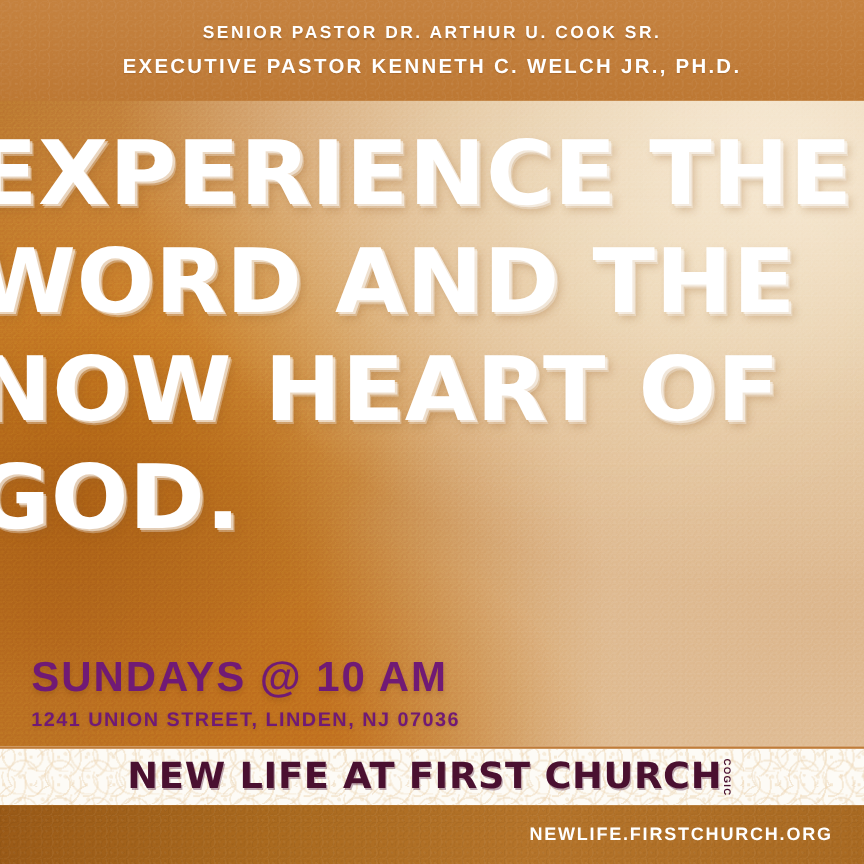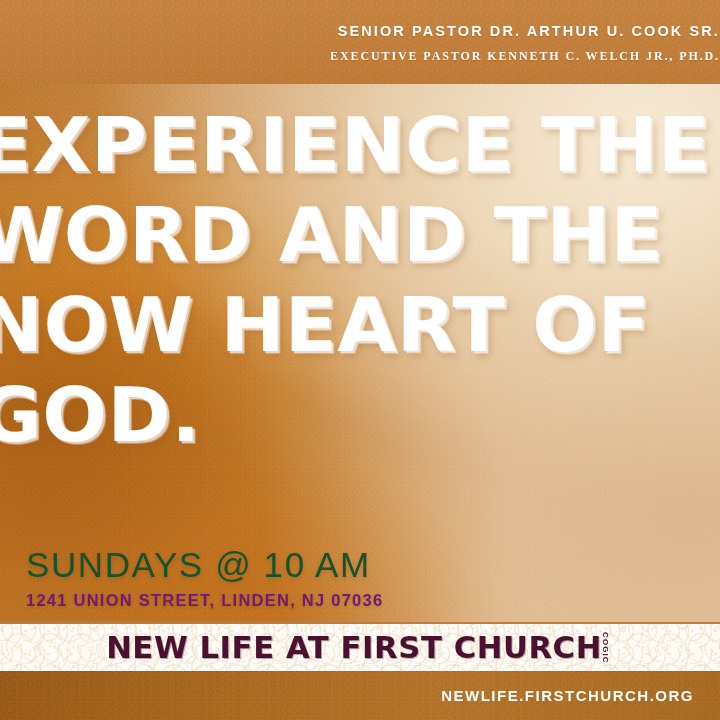--- a/index.html
+++ b/index.html
@@ -63,34 +63,34 @@
     position:absolute; inset:0; opacity:.22;
     background-image:
       repeating-radial-gradient(circle at 25% 35%, rgba(255,255,255,.22) 0 1px, rgba(0,0,0,0) 1px 5px),
       repeating-radial-gradient(circle at 65% 70%, rgba(255,255,255,.16) 0 1px, rgba(0,0,0,0) 1px 4px);
     background-size:11px 11px, 8px 8px;
   }
   .top-band-inner {
     position:relative;
     height:100%;
     display:flex; flex-direction:column;
-    align-items:flex-end; justify-content:center;
+    align-items:center; justify-content:center;
     gap:10px;
     padding-top:2px;
   }
   .pastor-line {
     color:#ffffff;
     font-weight:bold;
     font-size:14.5px;
     letter-spacing:2.1px;
     text-transform:uppercase;
     white-space:nowrap;
     text-shadow:0 1px 1px rgba(120,66,16,.35);
   }
-  .pastor-line.second { font-size:12px; letter-spacing:1.9px;font-family:Liberation Serif, serif; }
+  .pastor-line.second { font-size:17px; letter-spacing:1.9px; }
 
   
   .headline {
     position:absolute;
     left:0; right:26px;
     top:100px;
     z-index:4;
   }
   .hl-line {
     color:#ffffff;
@@ -110,22 +110,22 @@
   }
 
   
   .service-block {
     position:absolute;
     left:26px;
     top:545px;
     z-index:4;
   }
   .service-time {
-    color:#14532d;
-    font-weight:normal;
+    color:#701a75;
+    font-weight:bold;
     font-size:35px;
     letter-spacing:1.6px;
     line-height:40px;
     text-transform:uppercase;
     white-space:nowrap;
     text-shadow:0 2px 4px rgba(120,62,12,.28);
   }
   .service-address {
     margin-top:6px;
     color:#701a75;

